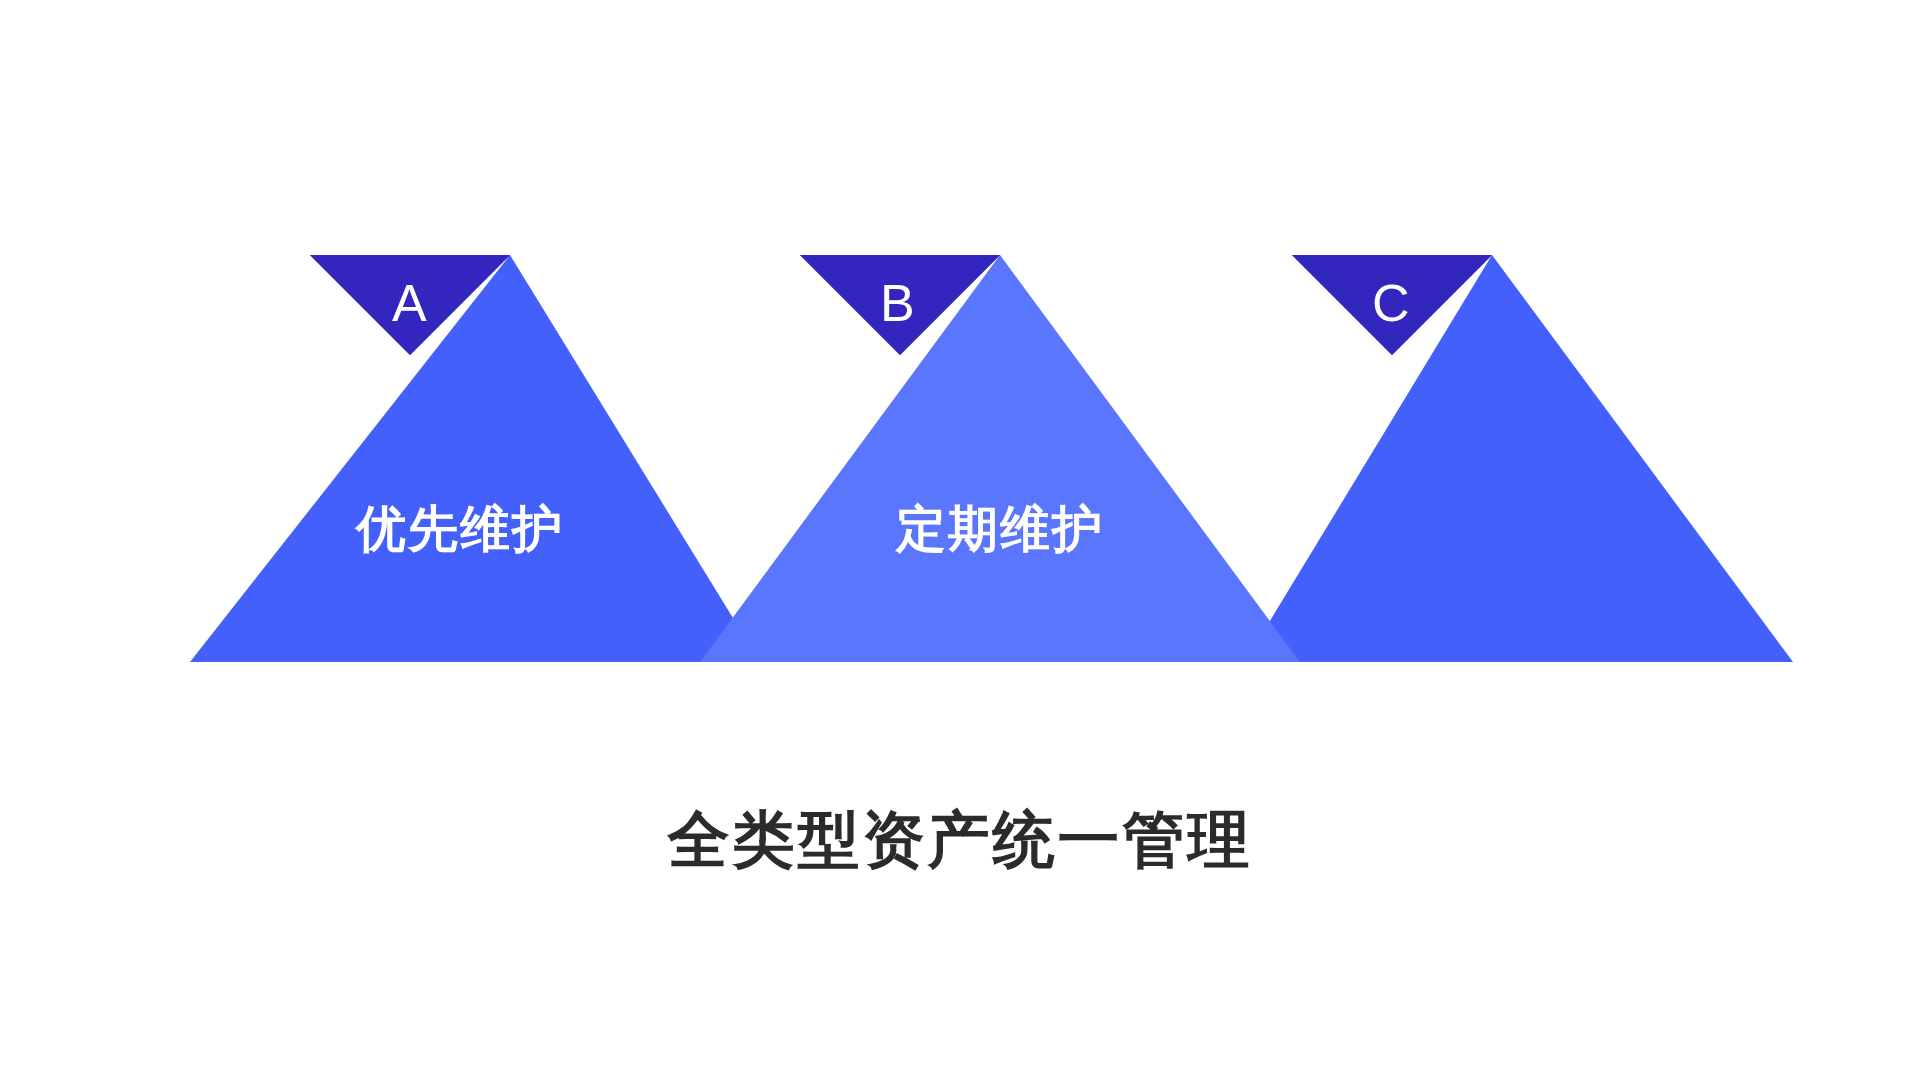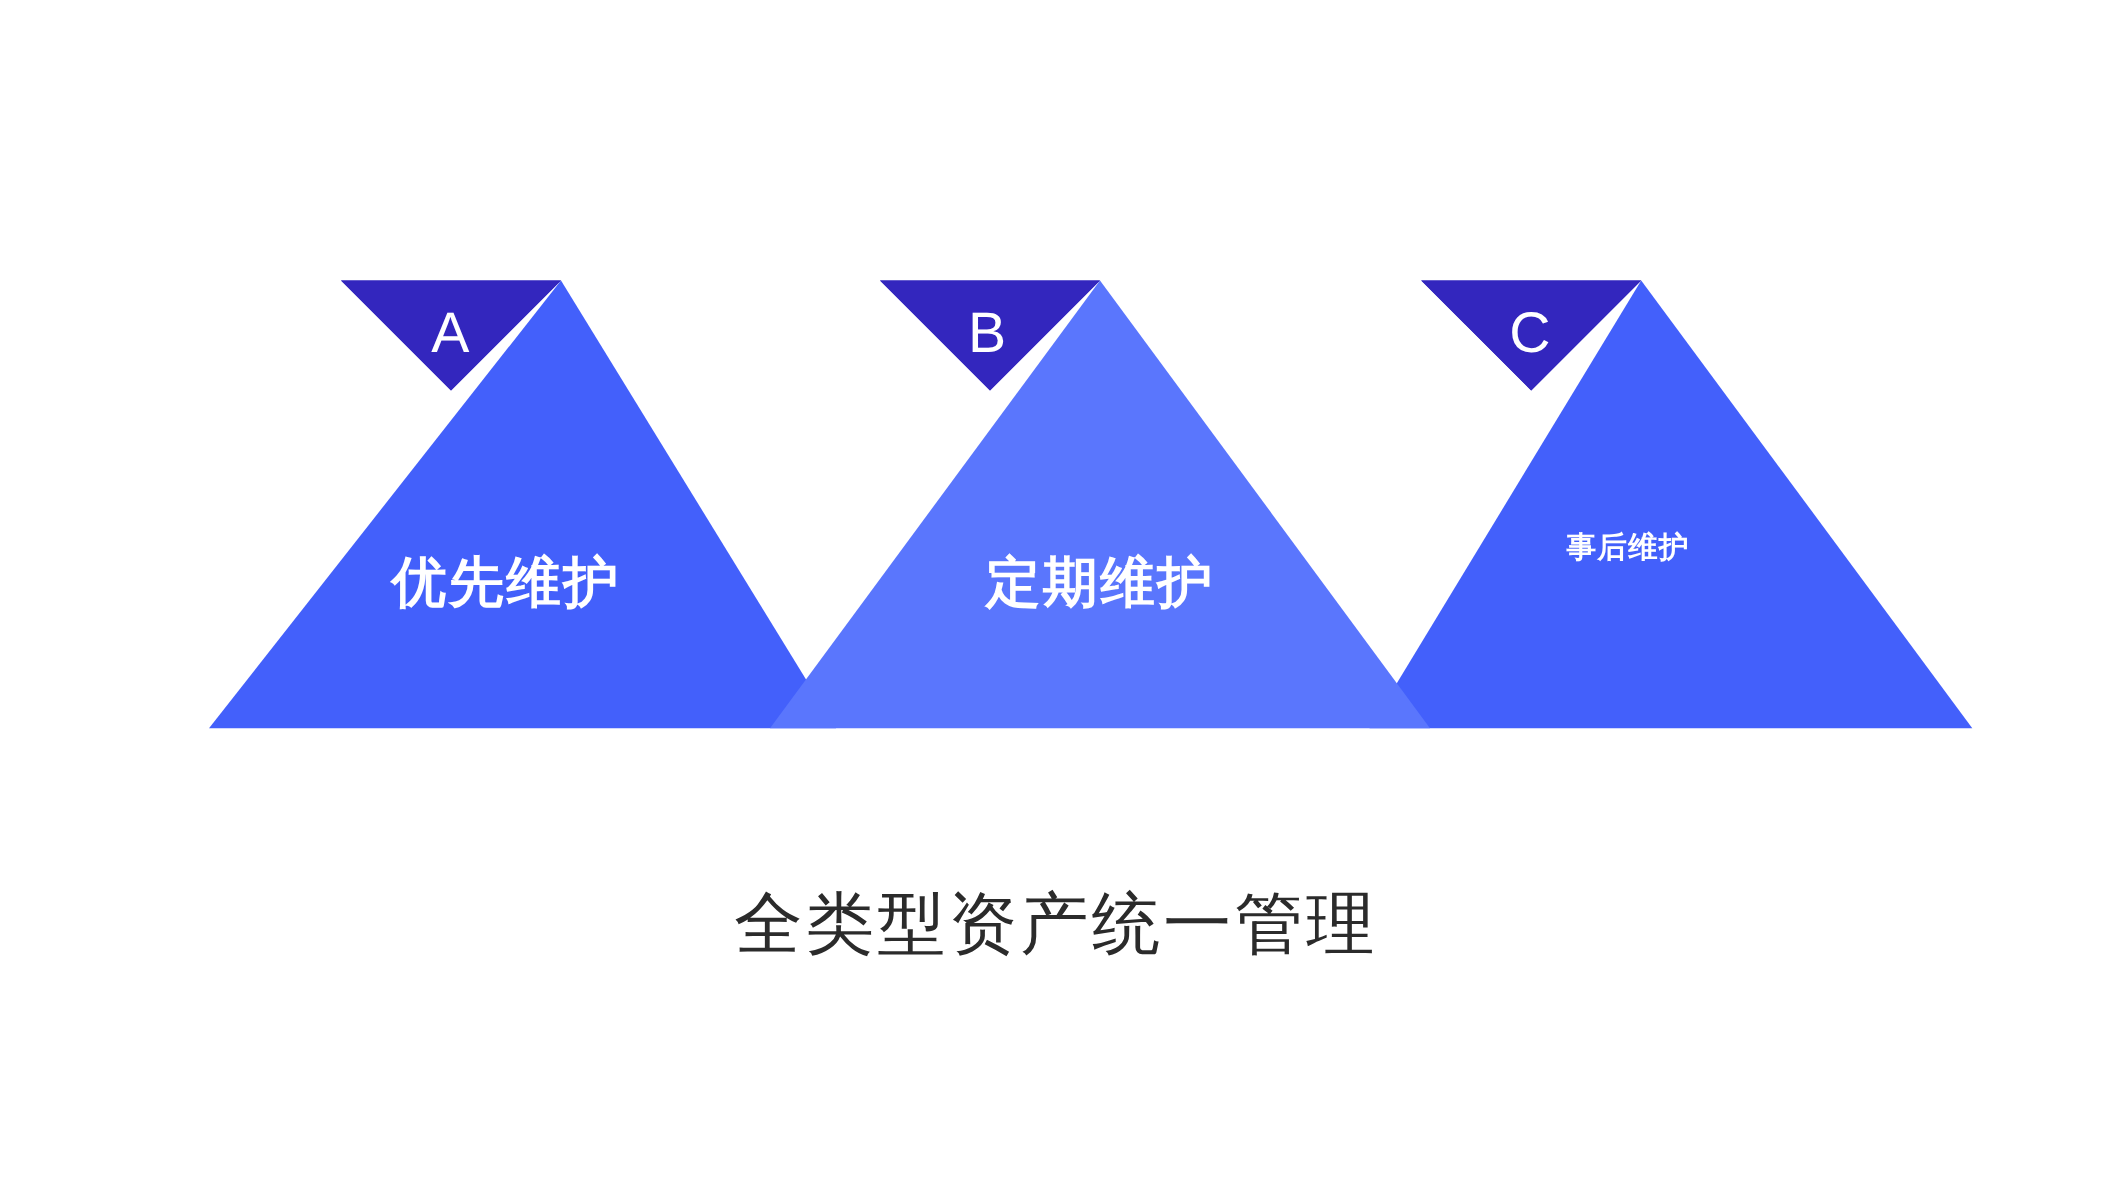--- a/index.html
+++ b/index.html
@@ -70,21 +70,21 @@
 
   
   #caption {
     position: absolute;
     left: 0;
     top: 806px;
     width: 1920px;
     text-align: center;
     color: #2b2b2b;
     font-size: 62px;
-    font-weight: 400;
+    font-weight: 700;
     letter-spacing: 3px;
     line-height: 1.1;
     font-family: "DejaVu Sans", "Liberation Sans", sans-serif;
     -webkit-user-select: none;
     user-select: none;
   }
 </style>
 </head>
 <body>
 
@@ -113,18 +113,17 @@
 
   <div class="mountain-label big" style="left:790px; top:500px; width:420px;">
     <span class="line">定期维护</span>
   </div>
 
   <div class="mountain-label big" style="left:250px; top:500px; width:420px;">
     <span class="line">优先维护</span>
   </div>
 
   <div class="mountain-label small" style="left:1330px; top:482px; width:300px;">
-    <span class="line">事后维护</span>
   </div>
 
   <div id="caption">全类型资产统一管理</div>
 
 </div>
 
 </body></html>

